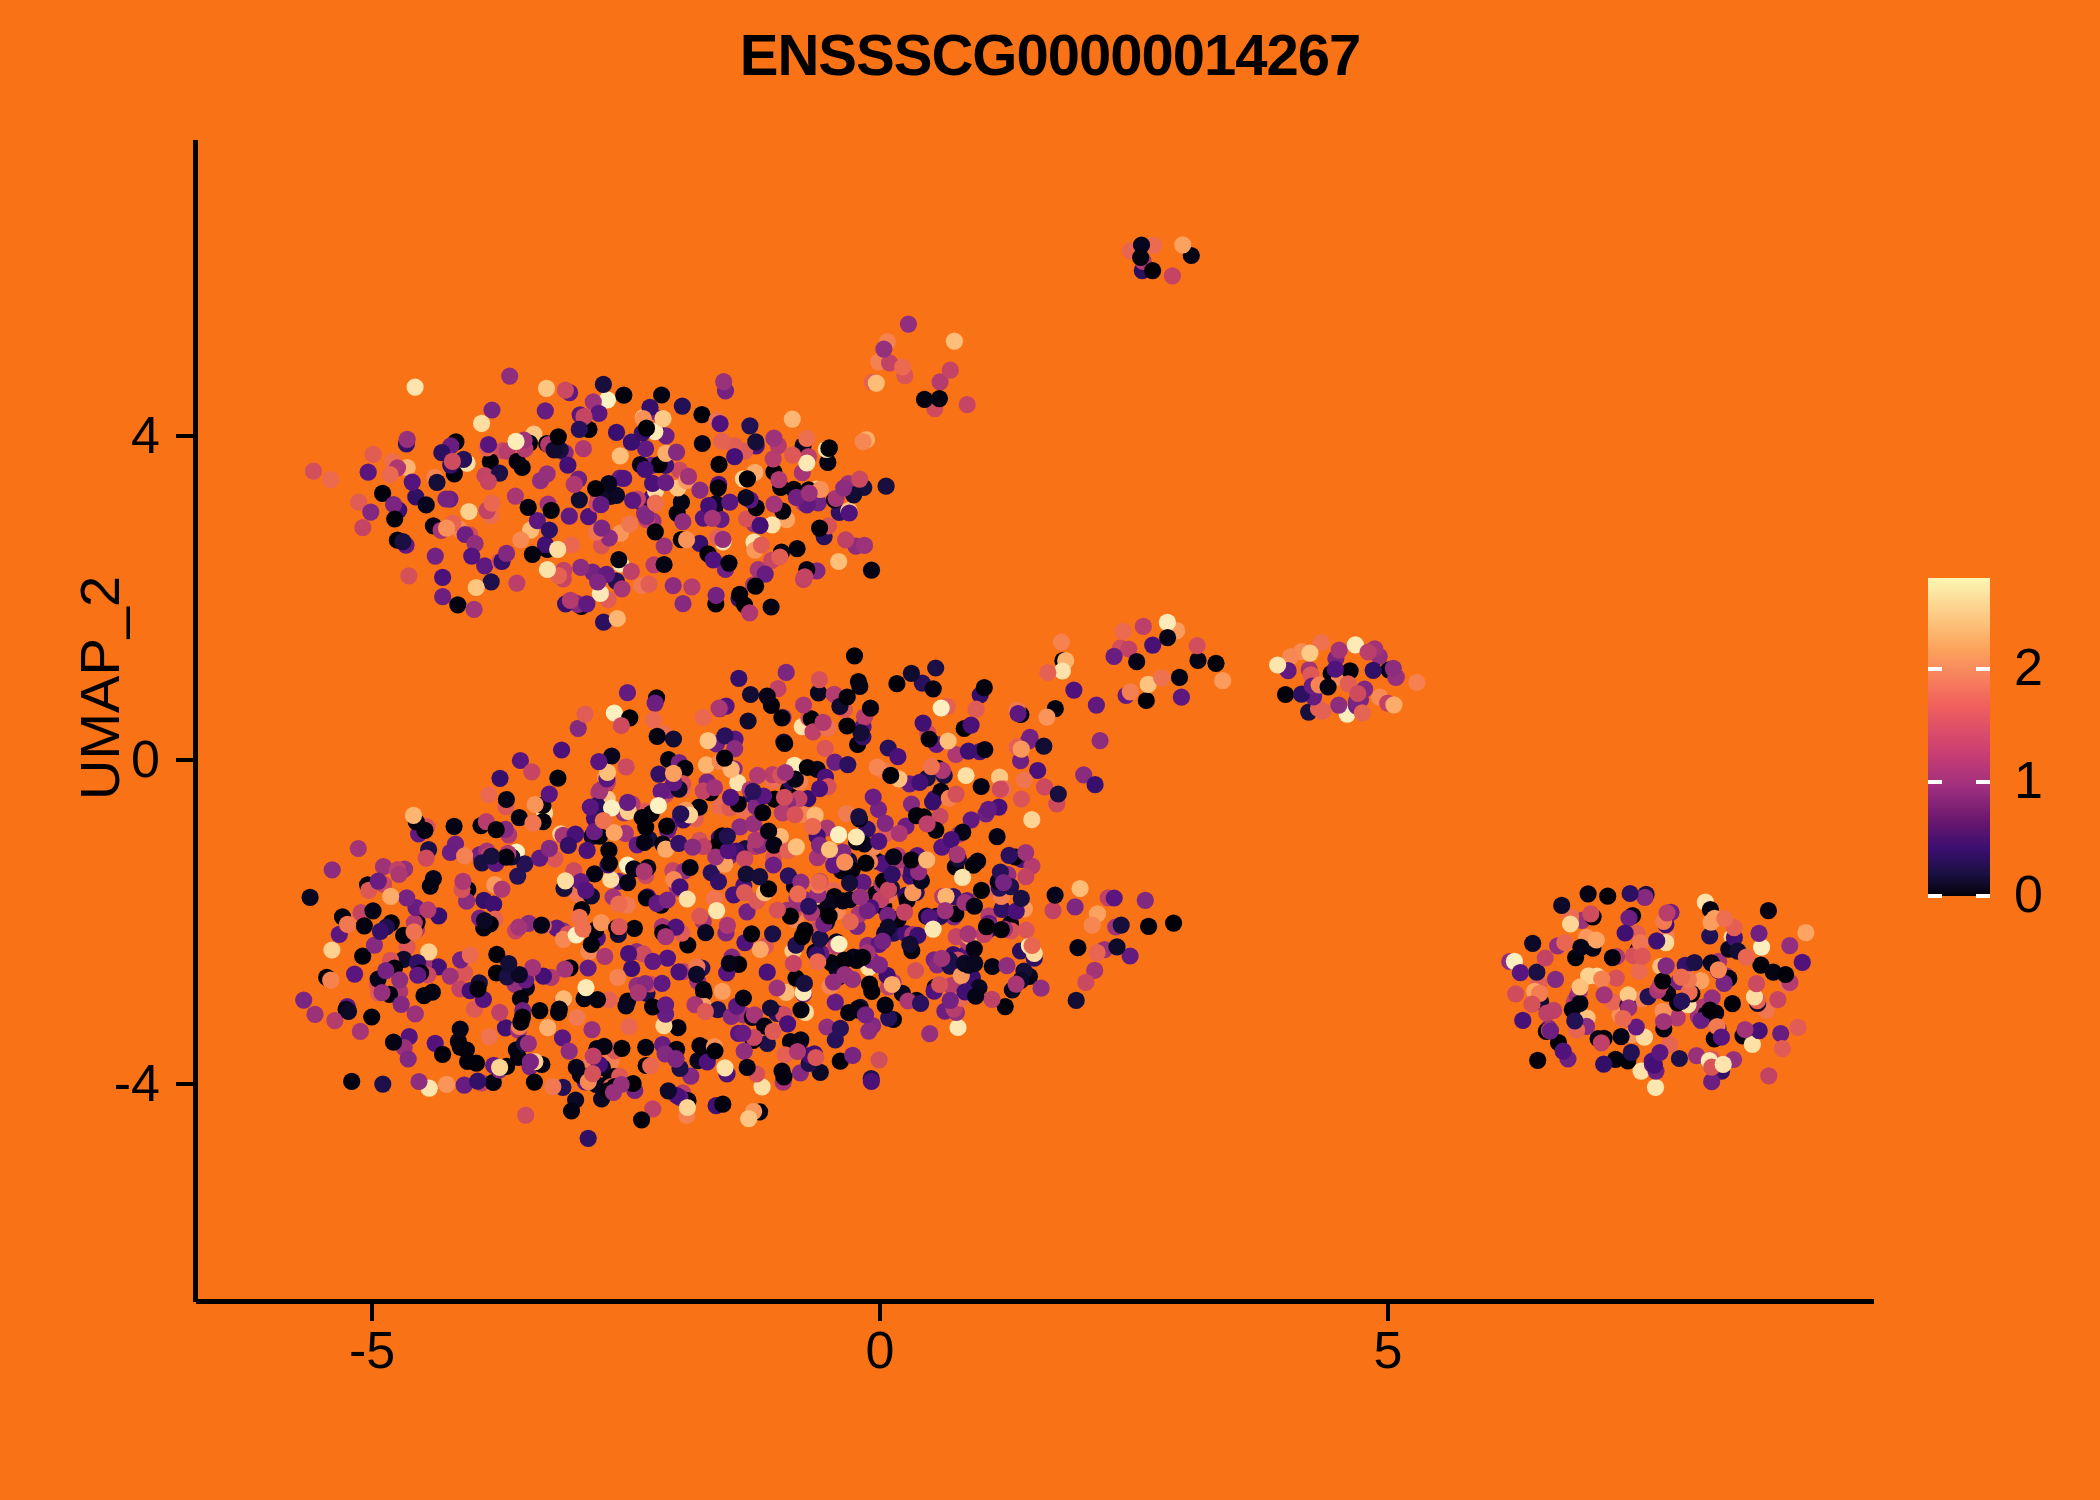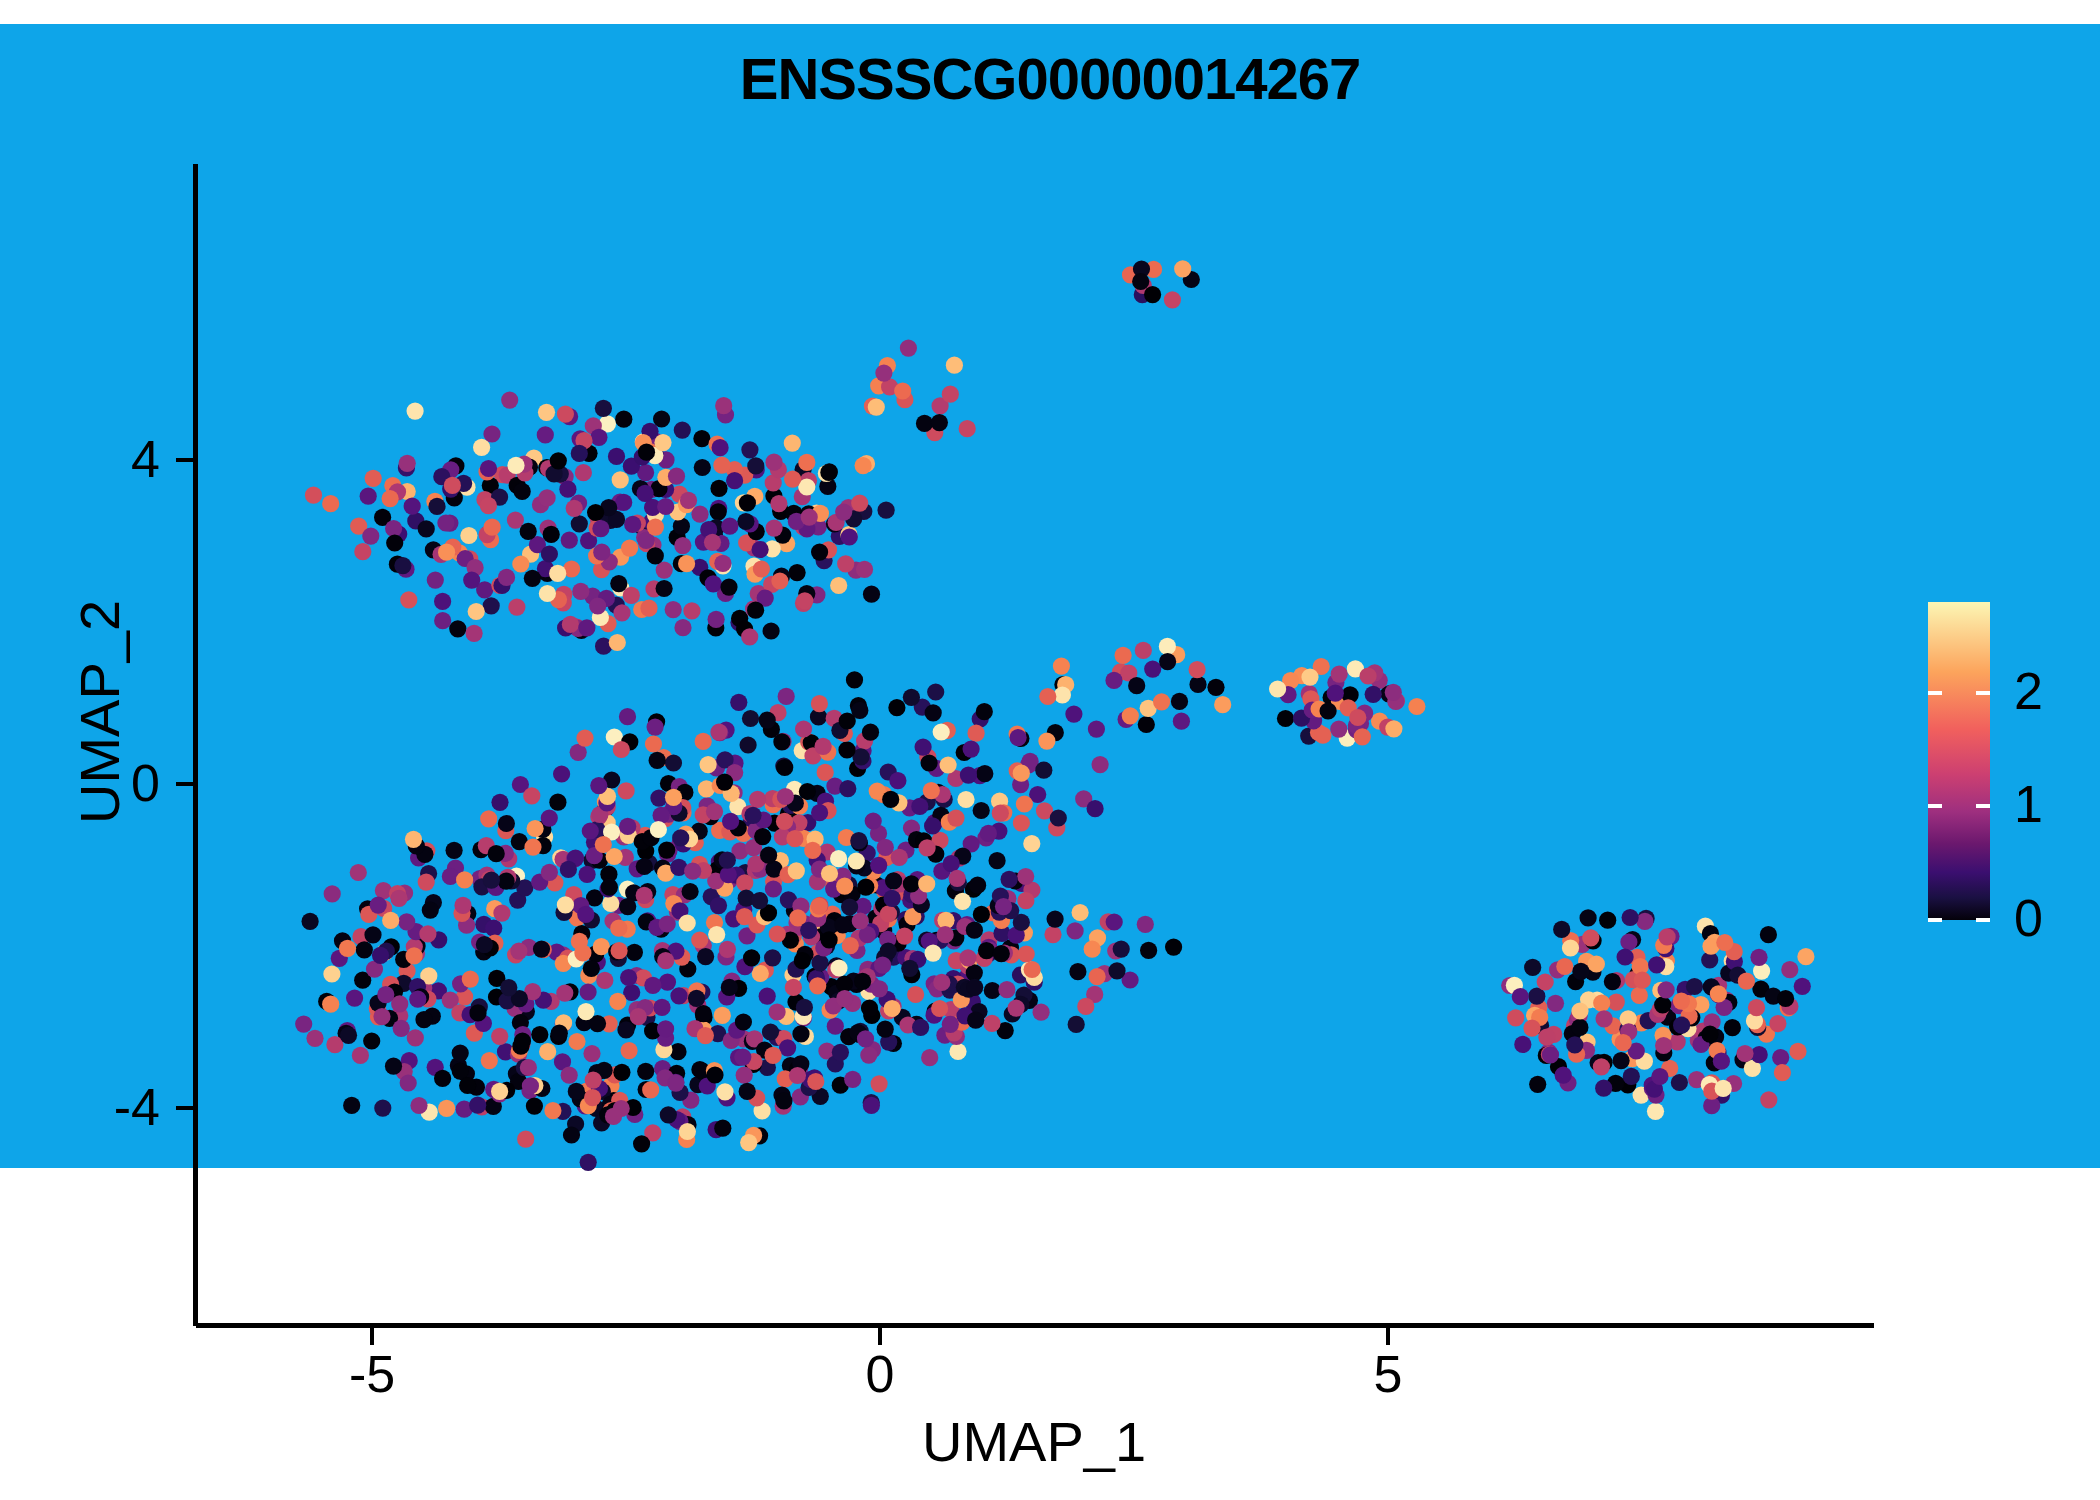--- a/index.html
+++ b/index.html
@@ -1,18 +1,18 @@
 <!DOCTYPE html>
 <html><head>
 <meta charset="utf-8">
 <style>
   html,body{margin:0;padding:0;background:#ffffff;}
   body{width:2100px;height:1500px;overflow:hidden;
        font-family:"Liberation Sans", sans-serif;color:#000;}
-  #root{position:relative;width:2100px;height:1144px;background:#0ea5e9;margin-top:24px;}
+  #root{position:relative;width:2100px;height:1500px;background:#f97316;}
 
   #plot-title{
     position:absolute;left:0;top:26px;width:2100px;
     text-align:center;font-size:58px;font-weight:bold;
     letter-spacing:-1px;line-height:1;
   }
 
   #plot-panel{position:absolute;left:196px;top:140px;width:1676px;height:1161px;overflow:hidden;}
   #scatter-svg{position:absolute;left:0;top:0;}
 
@@ -1715,21 +1715,20 @@
     </div>
   <div id="yticks">
       <div class="ytick-mark" style="top: 434px;"></div>
       <div class="ytick-label" style="top: 436px;">4</div>
       <div class="ytick-mark" style="top: 758px;"></div>
       <div class="ytick-label" style="top: 760px;">0</div>
       <div class="ytick-mark" style="top: 1082px;"></div>
       <div class="ytick-label" style="top: 1084px;">-4</div>
     </div>
 
-  <div id="xaxis-title">UMAP_1</div>
   <div id="yaxis-title">UMAP_2</div>
 
   <div id="legend">
     <div id="legend-bar"></div>
     <div id="legend-ticks">
         <div class="legend-tick l" style="top: 88.8571px;"></div>
         <div class="legend-tick r" style="top: 88.8571px;"></div>
         <div class="legend-label" style="top: 90.8571px;">2</div>
         <div class="legend-tick l" style="top: 202.429px;"></div>
         <div class="legend-tick r" style="top: 202.429px;"></div>

